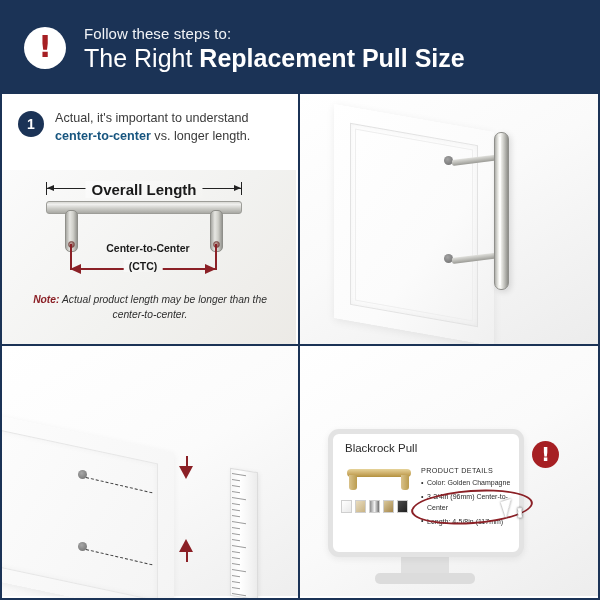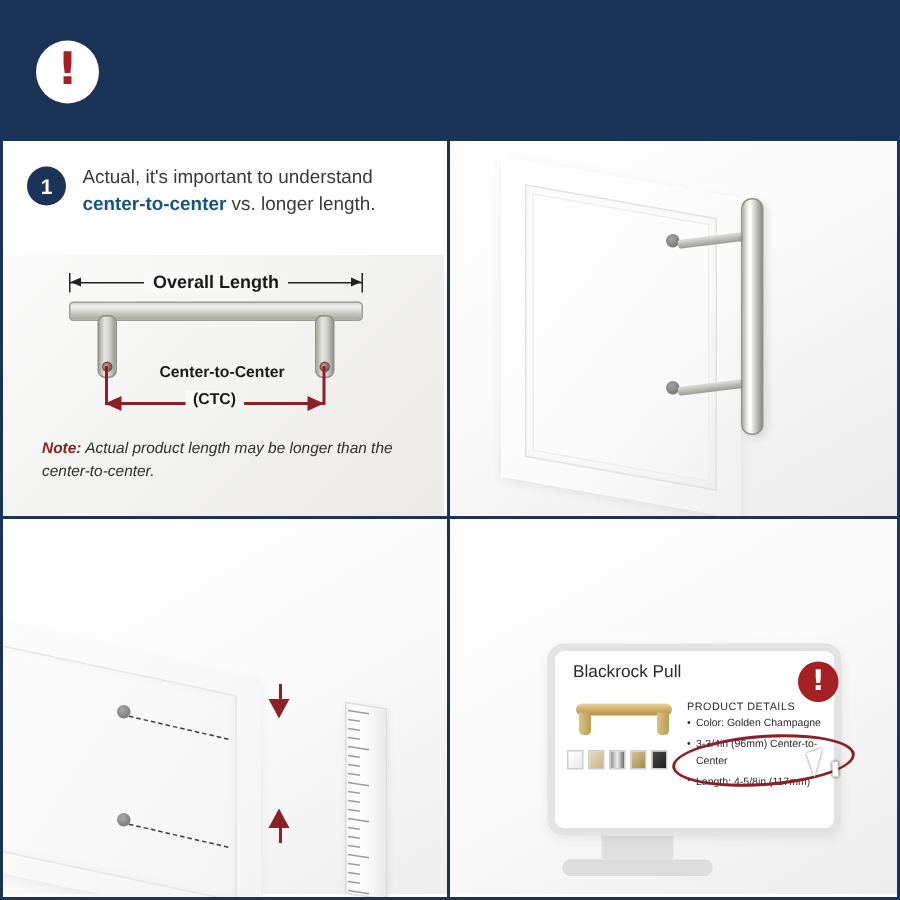--- a/index.html
+++ b/index.html
@@ -50,21 +50,21 @@
           display:flex;align-items:center;}
   .ol-line{position:absolute;left:0;right:0;top:6px;height:1px;background:#222;}
   .ol-cap{position:absolute;top:0;width:1px;height:13px;background:#222;}
   .ol-cap.l{left:0;} .ol-cap.r{right:0;}
   .ol-ah{position:absolute;top:2.5px;width:0;height:0;border-top:3.5px solid transparent;
          border-bottom:3.5px solid transparent;}
   .ol-ah.l{left:1px;border-right:7px solid #222;}
   .ol-ah.r{right:1px;border-left:7px solid #222;}
   .ol-label{position:absolute;left:50%;transform:translateX(-50%);top:-1px;
             background:linear-gradient(135deg,#fbfbfb,#f4f4f2);padding:0 6px;
-            font-size:12px;font-weight:bold;color:#1a1a1a;white-space:nowrap;}
+            font-size:15px;font-weight:bold;color:#1a1a1a;white-space:nowrap;}
 
   .bar{position:absolute;left:44px;top:31px;width:196px;height:13px;border-radius:3px;
        background:linear-gradient(180deg,#d8d8d4 0%,#f0f0ee 22%,#c9c9c4 62%,#a9a9a4 100%);
        border:1px solid #9d9d98;box-sizing:border-box;}
   .post{position:absolute;width:13px;height:42px;border-radius:5px;
         background:linear-gradient(90deg,#a8a8a3 0%,#e6e6e2 35%,#cfcfc9 65%,#969691 100%);
         border:1px solid #8f8f8a;box-sizing:border-box;top:40px;}
   .post.l{left:63px;} .post.r{left:208px;}
   .post .screw{position:absolute;left:2px;bottom:3px;width:7px;height:7px;border-radius:50%;
                background:radial-gradient(circle at 35% 35%,#c7a6a0,#8a5b56 70%,#6d4340);
@@ -76,21 +76,21 @@
              font-size:10.5px;font-weight:bold;color:#1a1a1a;white-space:nowrap;}
   .ctc-row{position:absolute;left:68px;top:93px;width:146px;height:12px;}
   .ctc-line{position:absolute;left:0;right:0;top:5px;height:1.6px;background:#8b2026;}
   .ctc-ah{position:absolute;top:0.5px;width:0;height:0;border-top:5.5px solid transparent;
           border-bottom:5.5px solid transparent;}
   .ctc-ah.l{left:0;border-right:11px solid #8b2026;}
   .ctc-ah.r{right:0;border-left:11px solid #8b2026;}
   .ctc-sub{position:absolute;left:50%;transform:translateX(-50%);top:-3px;
            background:linear-gradient(135deg,#fafaf9,#f1f1ef);padding:0 5px;
            font-size:10.5px;font-weight:bold;color:#1a1a1a;}
-  .note{position:absolute;left:26px;top:122px;width:244px;text-align:left;
+  .note{position:absolute;left:26px;top:122px;width:244px;text-align:center;
         font-size:10.3px;font-style:italic;line-height:1.5;color:#2f2f2f;}
   .note b{color:#8b2026;font-weight:bold;font-style:italic;}
 
   
   .p2art{position:absolute;left:0;top:0;width:298px;height:250px;
          background:linear-gradient(150deg,#ffffff 0%,#fafafa 45%,#ececec 100%);}
   .cab-face{position:absolute;left:34px;top:24px;width:160px;height:214px;
             background:linear-gradient(125deg,#ffffff 0%,#fbfbfb 60%,#f0f0f0 100%);
             transform:skewY(10deg);box-shadow:0 2px 8px rgba(0,0,0,.07);}
   .cab-inner{position:absolute;left:16px;top:16px;right:16px;bottom:16px;
@@ -135,21 +135,21 @@
          background:linear-gradient(90deg,#f7f7f7,#ffffff 35%,#ececec);
          border:1px solid #dcdcdc;box-sizing:border-box;transform:skewY(9deg);
          box-shadow:1px 1px 5px rgba(0,0,0,.07);}
   .tick{position:absolute;left:1px;height:1px;background:#9b9b9b;}
 
   
   .p4art{position:absolute;left:0;top:0;width:298px;height:250px;
          background:linear-gradient(150deg,#ffffff 0%,#fafafa 50%,#ededed 100%);}
   .monitor{position:absolute;left:28px;top:83px;width:196px;height:128px;
            background:#ffffff;border:5px solid #e3e3e3;border-radius:11px;
-           box-sizing:border-box;box-shadow:0 2px 7px rgba(0,0,0,.07);margin-left:37px;}
+           box-sizing:border-box;box-shadow:0 2px 7px rgba(0,0,0,.07);}
   .mon-neck{position:absolute;left:101px;top:211px;width:48px;height:16px;background:#e0e0e0;}
   .mon-base{position:absolute;left:75px;top:227px;width:100px;height:11px;
             background:#dcdcdc;border-radius:5px;}
   .prod-title{position:absolute;left:12px;top:8px;font-size:11.5px;color:#2a2a2a;}
   .pull-img{position:absolute;left:10px;top:30px;width:72px;height:30px;}
   .pull-img .pbar{position:absolute;left:4px;top:5px;width:64px;height:8px;border-radius:4px;
                   background:linear-gradient(180deg,#e6d39a,#cdae68 55%,#b3913f);}
   .pull-img .pleg{position:absolute;top:11px;width:8px;height:15px;border-radius:0 0 3px 3px;
                   background:linear-gradient(90deg,#d9c28a,#bb9c4f);}
   .pull-img .pleg.l{left:6px;} .pull-img .pleg.r{right:6px;}
@@ -177,20 +177,24 @@
 </style>
 </head>
 <body>
 
 <div class="poster">
 
   <div class="header">
     <div class="alert-circle">
       <span class="bang">!</span>
     </div>
+    <div class="header-text">
+      <div class="kicker">Follow these steps to:</div>
+      <div class="headline"><span>The Right </span><b>Replacement Pull Size</b></div>
+    </div>
   </div>
 
   <div class="grid">
 
     <div class="cell c1">
       <div class="step">
         <div class="badge">1</div>
         <div class="step-copy"><span>Actual, it's important to understand </span><b>center-to-center</b><span> vs. longer length.</span></div>
       </div>
 

